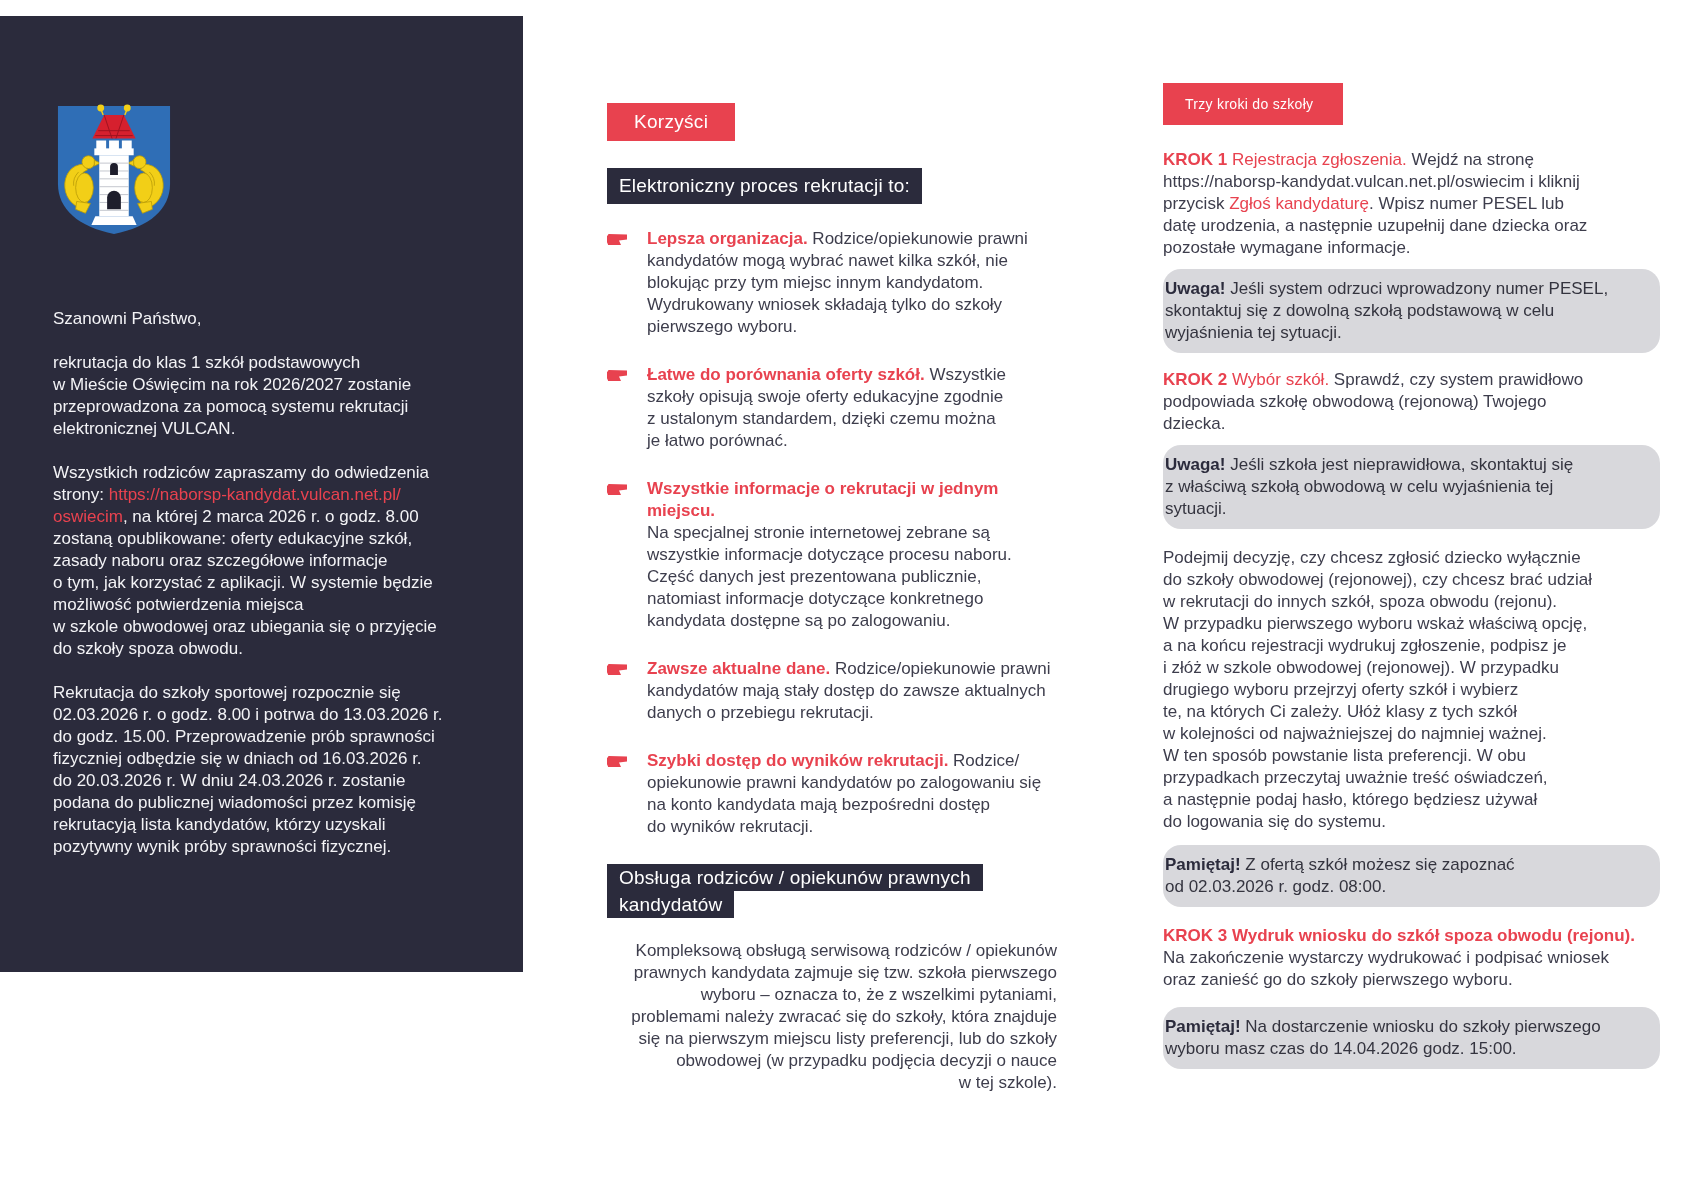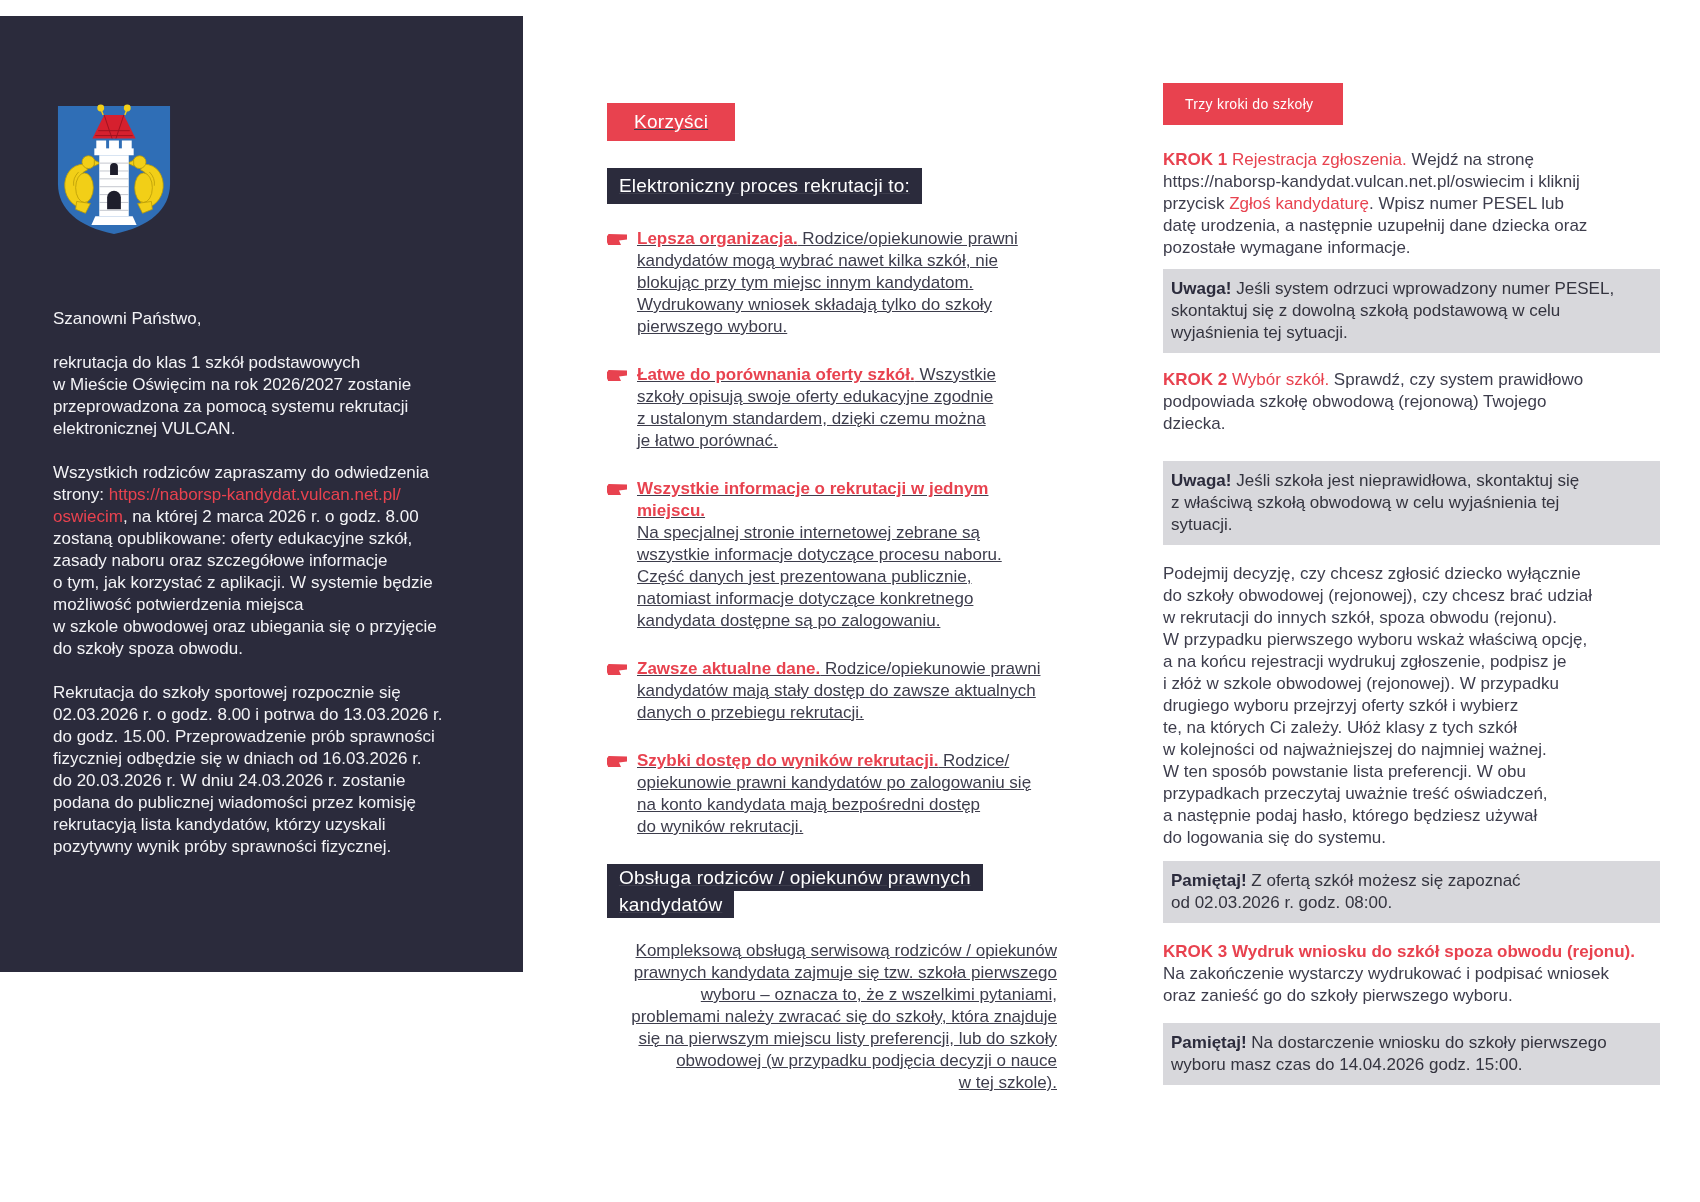--- a/index.html
+++ b/index.html
@@ -28,46 +28,47 @@
   
   .red-box{
     display:block;width:max-content;background:var(--red);color:#ffffff;
     font-size:19px;line-height:22px;padding:8px 27px;letter-spacing:.3px;margin:0 0 27px;
   }
   .dark-box{
     display:block;width:max-content;background:var(--navy);color:#ffffff;
     font-size:19px;line-height:22px;padding:7px 12px;letter-spacing:.2px;margin:0;
   }
   
-  .col-mid{position:absolute;left:607px;top:103px;width:450px;text-decoration:underline;}
+  .col-mid{position:absolute;left:607px;top:103px;width:450px;}
   #process-box{margin-bottom:24px;}
-  .bullet{display:flex;gap:10px;margin-bottom:26px;}
+  .bullet{display:flex;gap:20px;margin-bottom:26px;}
   .flag{
     flex:0 0 20px;width:20px;height:11px;margin-top:6px;background:var(--red);
     clip-path:polygon(8% 0%,100% 5%,100% 50%,60% 60%,70% 100%,6% 100%,0% 75%,0% 20%);
   }
   .bullet p{margin:0;white-space:pre-line;}
   .lead{color:var(--red);font-weight:700;}
   .service-header{margin:6px 0 22px;}
   .service-header .dark-box{padding:3px 12px;line-height:21px;}
   .service-para{margin:0;white-space:pre-line;text-align:right;}
   
   .col-right{position:absolute;left:1163px;top:83px;width:497px;}
   .col-right .red-box{font-size:14px;padding:10px 30px 10px 22px;margin-bottom:24px;}
   .krok{margin:0 0 10px;white-space:pre-line;}
   .klabel{color:var(--red);font-weight:700;}
   .kred{color:var(--red);}
   .note{
-    background:var(--graybox);color:#34343f;padding:9px 8px;margin:0 0 16px;
+    background:var(--graybox);color:#34343f;padding:9px 2px;margin:0 0 16px;
     white-space:pre-line;
+    border-radius:18px;
   }
   .note strong{color:var(--navy);}
   #krok1{margin-bottom:10px;}
   #note1{margin-bottom:16px;}
-  #krok2{margin-bottom:26px;}
+  #krok2{margin-bottom:10px;}
   #note2{margin-bottom:18px;}
   #decision{margin:0 0 12px;white-space:pre-line;}
   #note3{margin-bottom:18px;}
   #krok3{margin-bottom:16px;}
   #note4{margin-bottom:12px;}
 </style>
 </head>
 <body>
 
 <div class="page">

